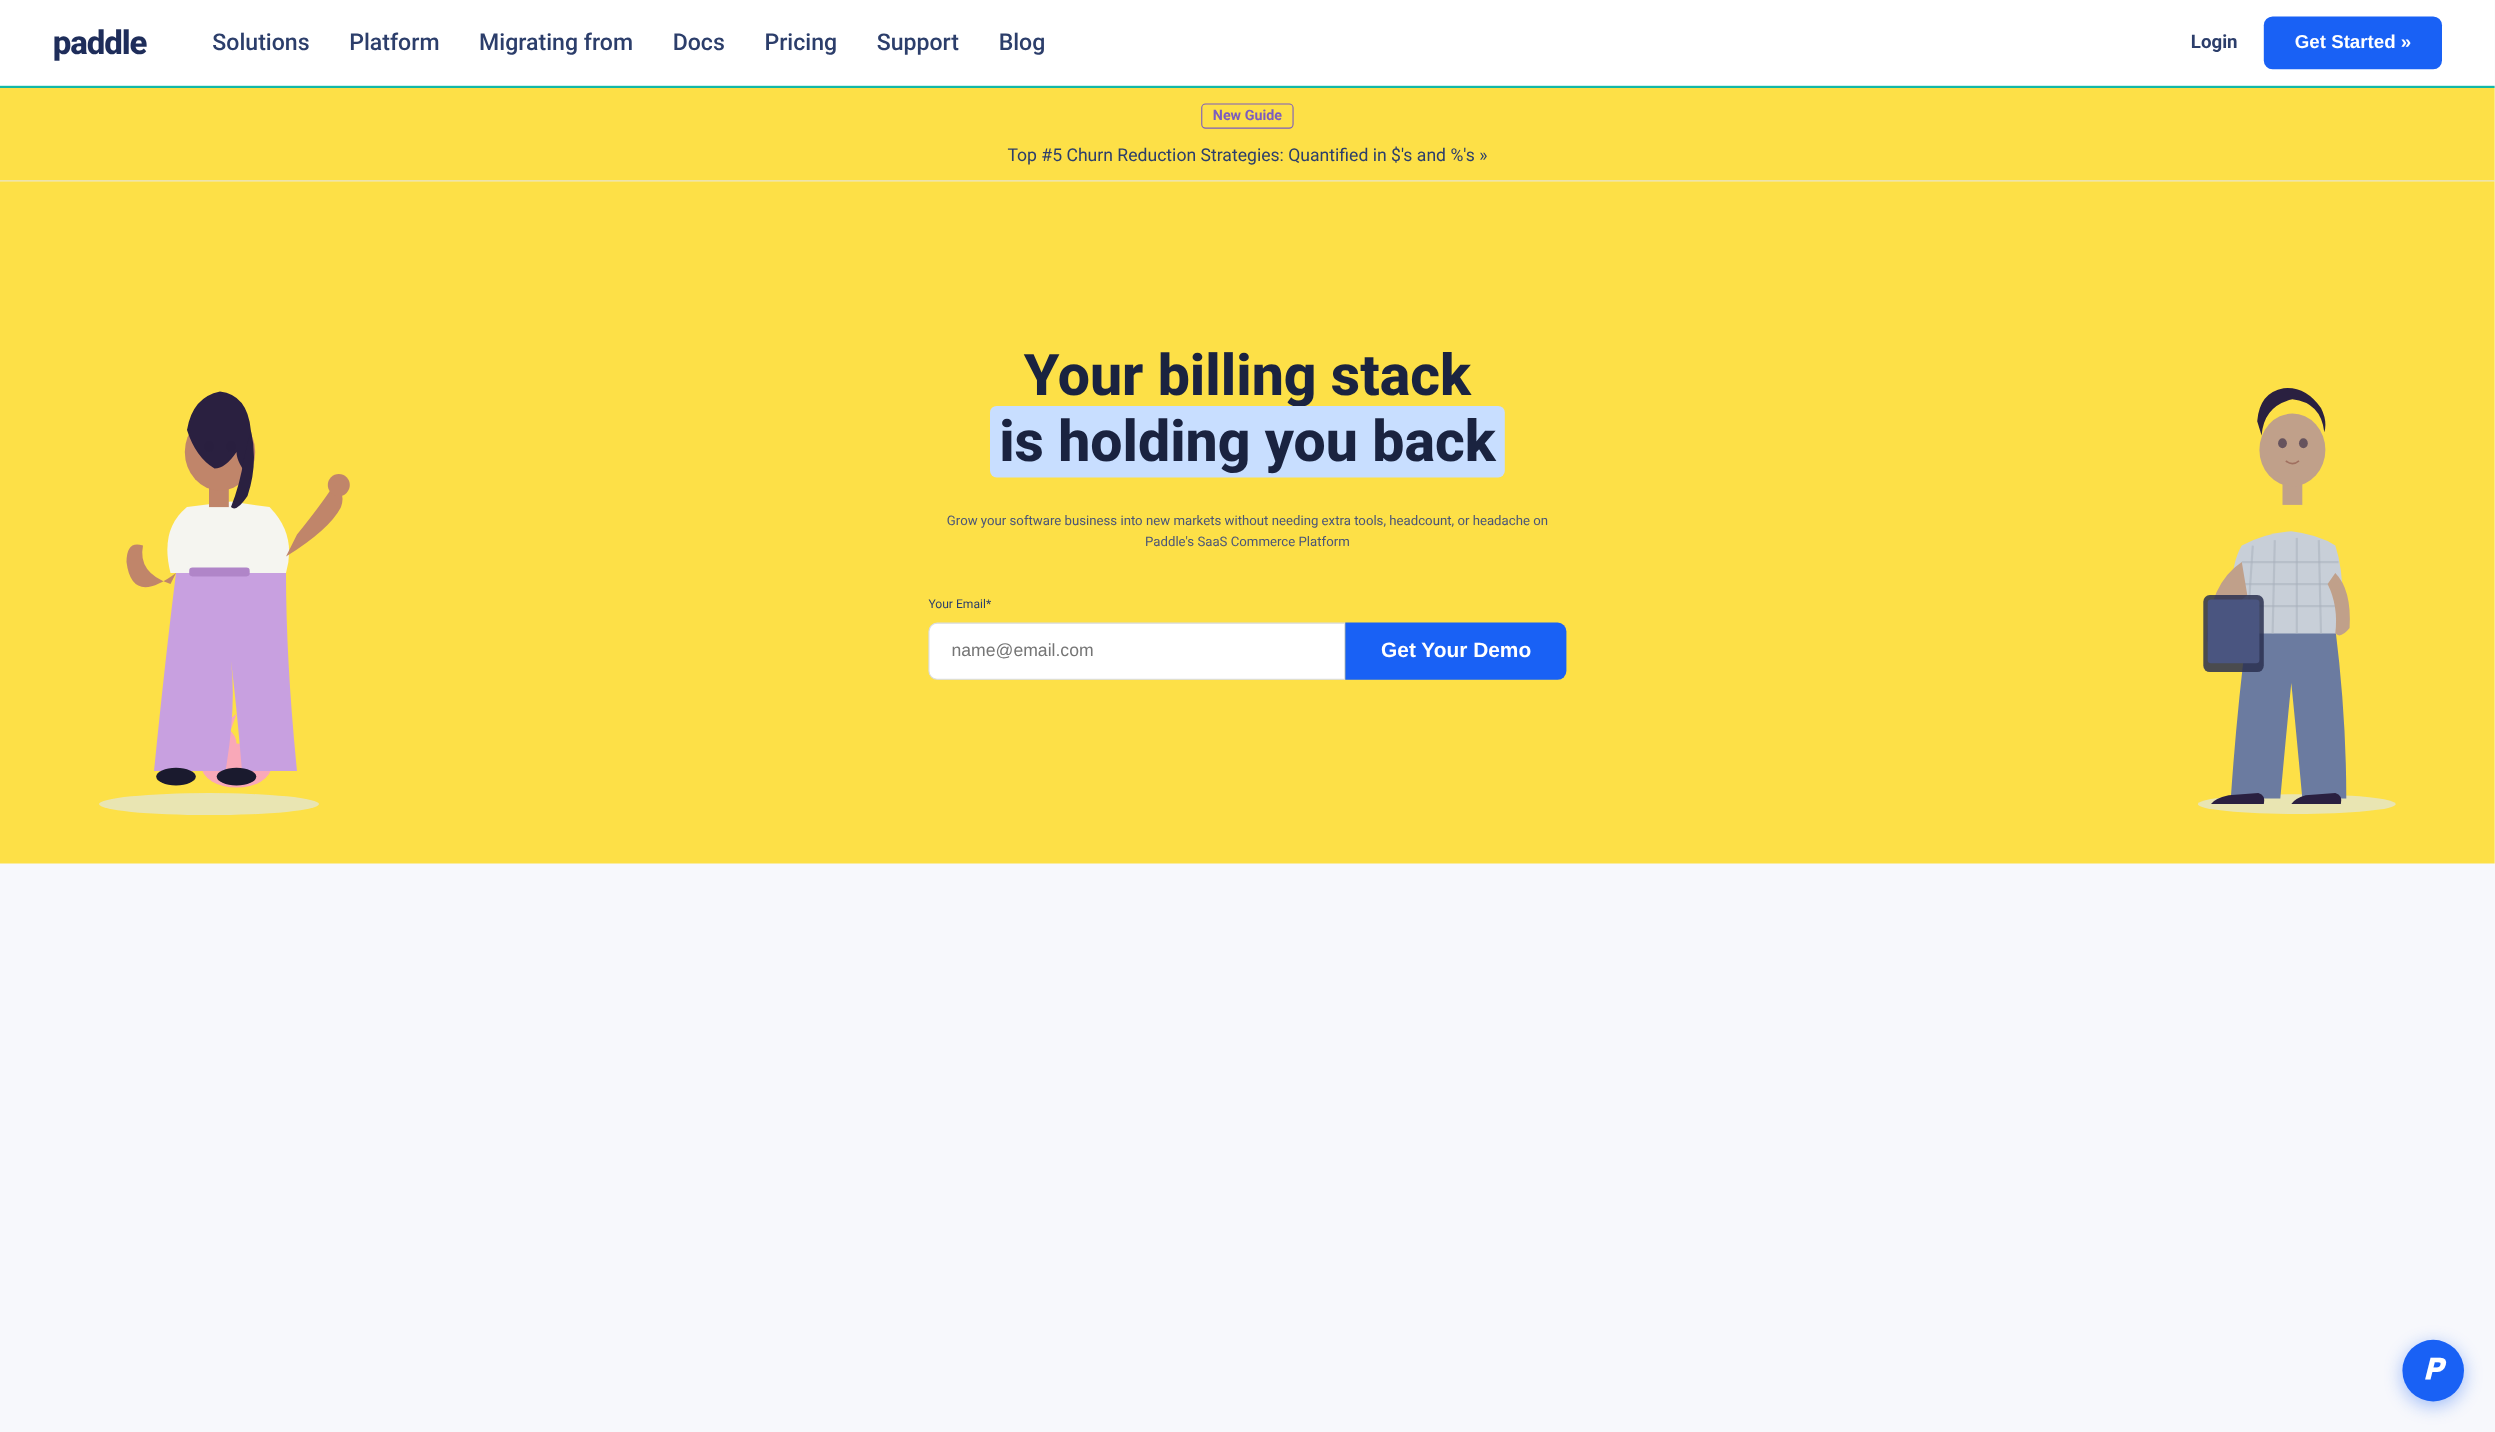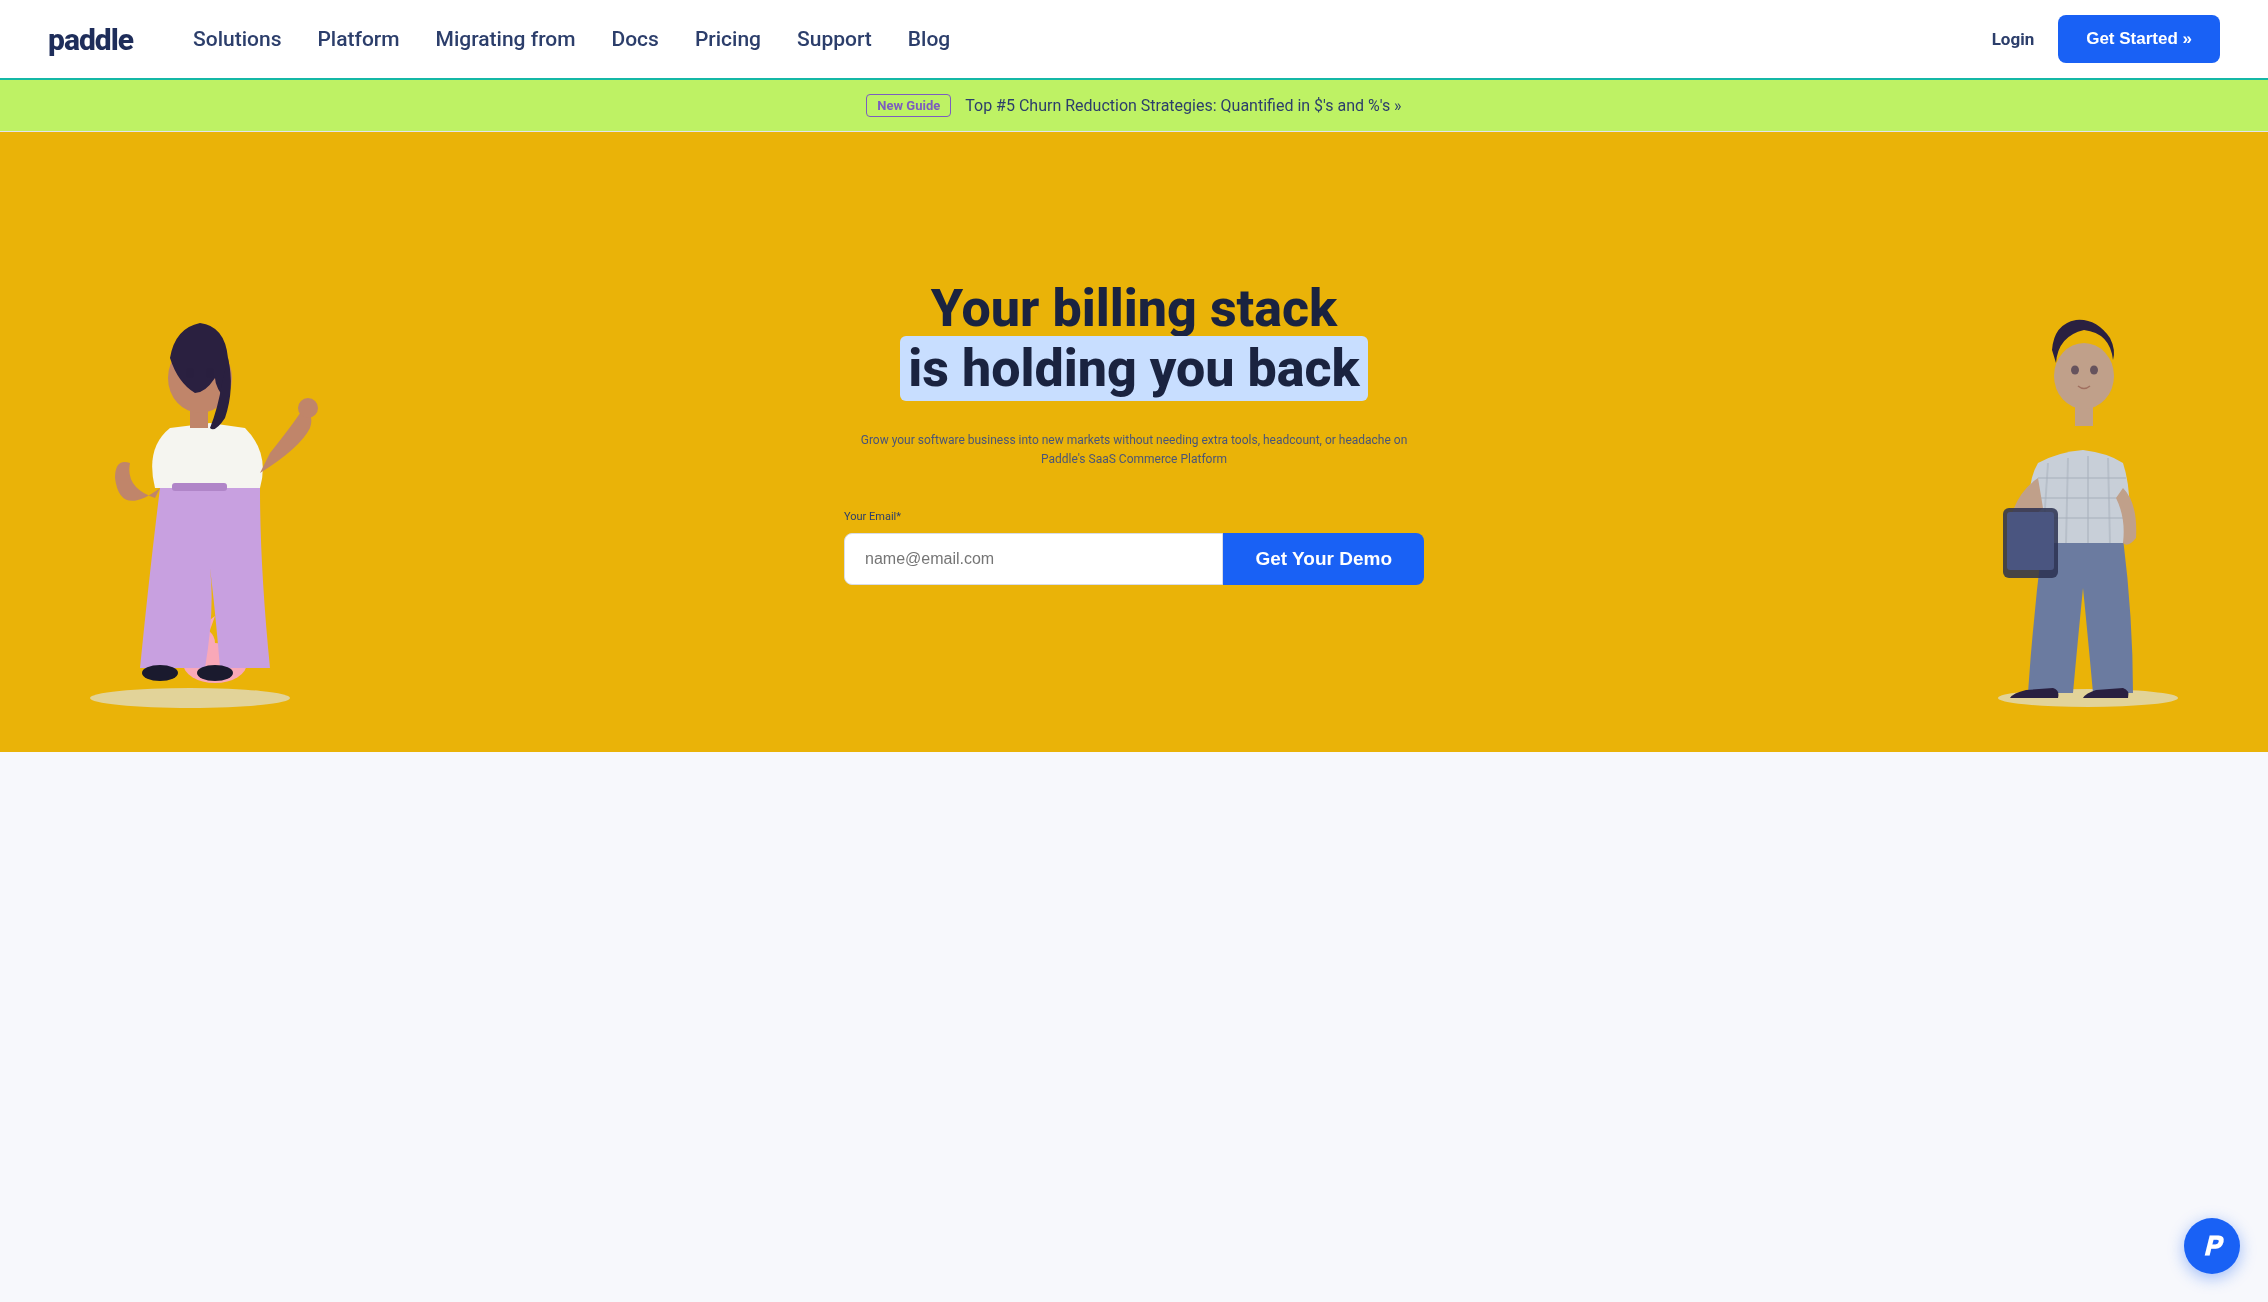--- a/index.html
+++ b/index.html
@@ -61,27 +61,28 @@
       border-radius: 8px;
       padding: 14px 28px;
       font-size: 17px;
       font-weight: 700;
       cursor: pointer;
       white-space: nowrap;
     }
 
     
     .announcement-bar {
-      background: #bef264;
+      background: #fde047;
       border-bottom: 1px solid #e2e5ee;
       display: flex;
       align-items: center;
       justify-content: center;
       padding: 14px 24px;
       gap: 14px;
+      flex-direction: column;
     }
     .new-guide-badge {
       border: 1.5px solid #7c5cbf;
       color: #7c5cbf;
       font-size: 13px;
       font-weight: 700;
       padding: 3px 10px;
       border-radius: 4px;
       white-space: nowrap;
     }
@@ -91,21 +92,21 @@
     }
 
     
     .hero {
       display: flex;
       align-items: center;
       justify-content: center;
       padding: 60px 40px 80px;
       position: relative;
       min-height: 620px;
-      background: #eab308;
+      background: #fde047;
     }
     .hero-illustration-left {
       position: absolute;
       left: 60px;
       bottom: 40px;
       width: 260px;
     }
     .hero-illustration-right {
       position: absolute;
       right: 60px;

